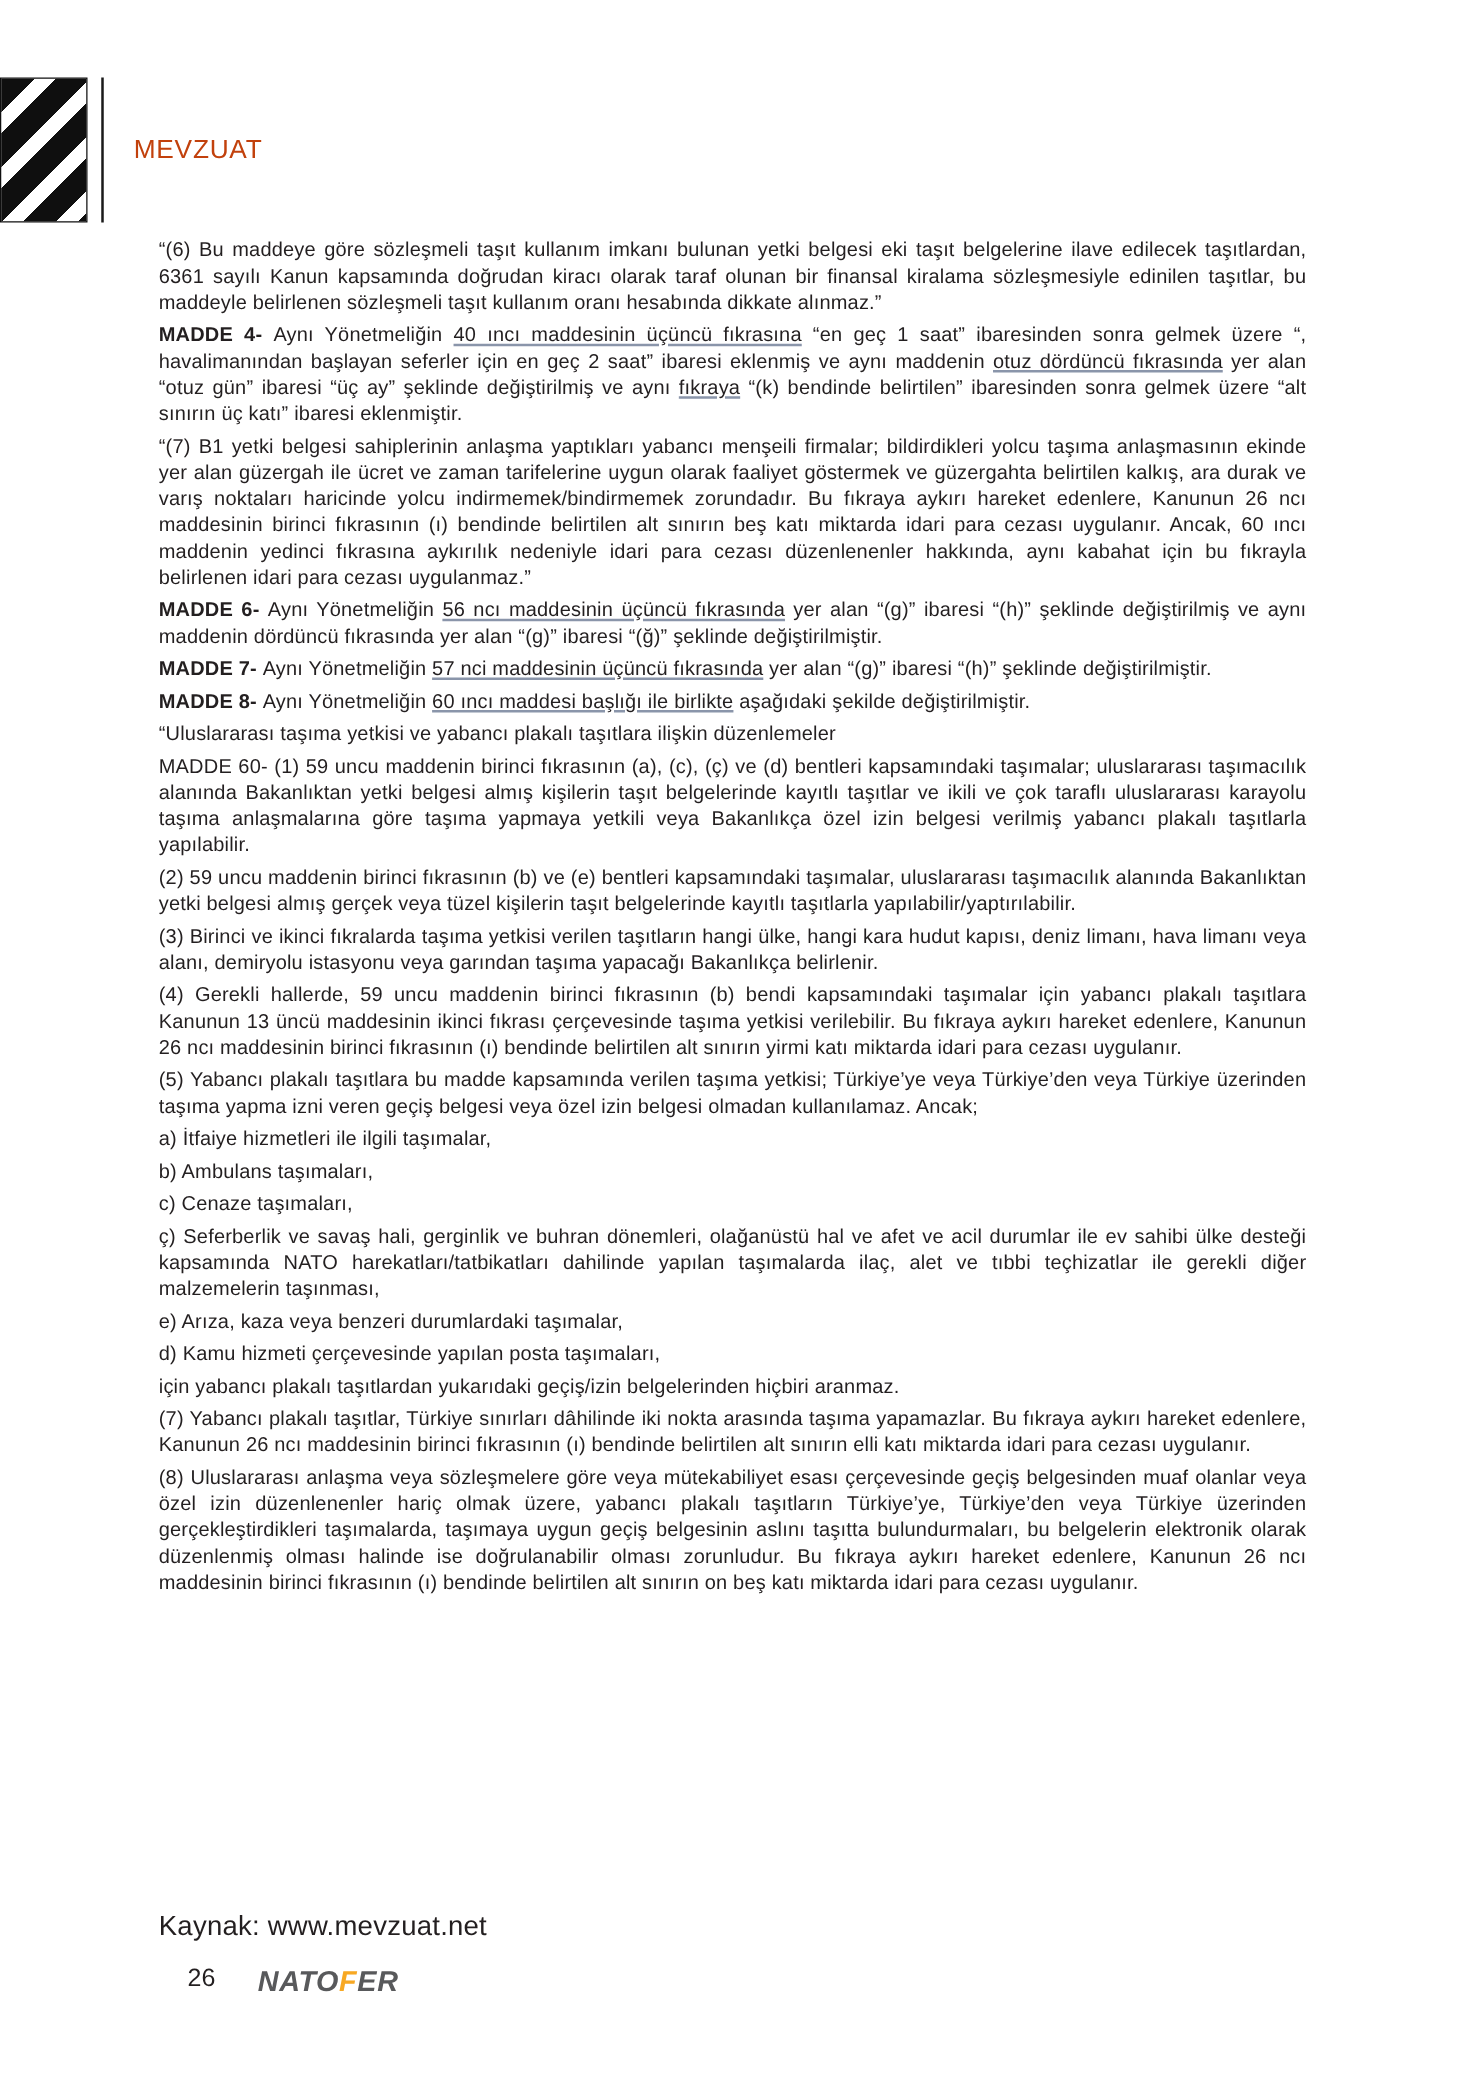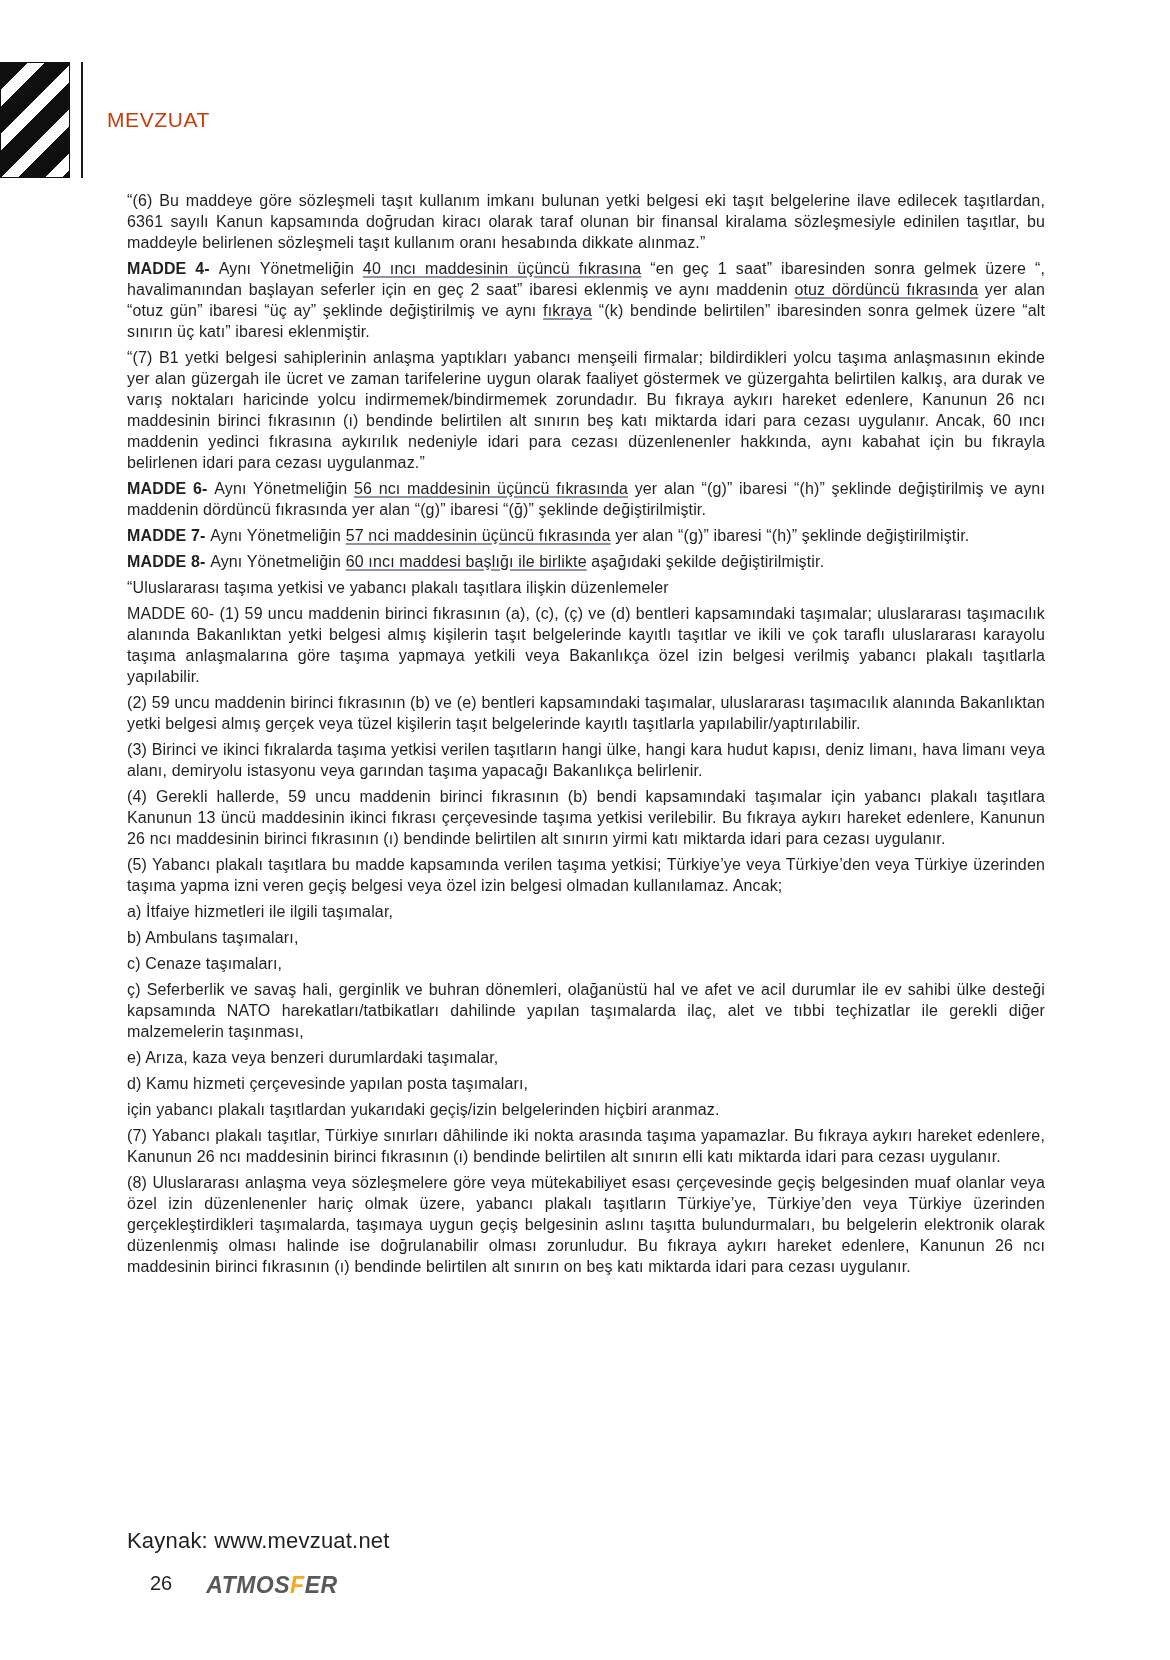--- a/index.html
+++ b/index.html
@@ -106,14 +106,14 @@
     <p class="para"><span>d) Kamu hizmeti çerçevesinde yapılan posta taşımaları,</span></p>
     <p class="para"><span>için yabancı plakalı taşıtlardan yukarıdaki geçiş/izin belgelerinden hiçbiri aranmaz.</span></p>
     <p class="para"><span>(7) Yabancı plakalı taşıtlar, Türkiye sınırları dâhilinde iki nokta arasında taşıma yapamazlar. Bu fıkraya aykırı hareket edenlere, Kanunun 26 ncı maddesinin birinci fıkrasının (ı) bendinde belirtilen alt sınırın elli katı miktarda idari para cezası uygulanır.</span></p>
     <p class="para"><span>(8) Uluslararası anlaşma veya sözleşmelere göre veya mütekabiliyet esası çerçevesinde geçiş belgesinden muaf olanlar veya özel izin düzenlenenler hariç olmak üzere, yabancı plakalı taşıtların Türkiye’ye, Türkiye’den veya Türkiye üzerinden gerçekleştirdikleri taşımalarda, taşımaya uygun geçiş belgesinin aslını taşıtta bulundurmaları, bu belgelerin elektronik olarak düzenlenmiş olması halinde ise doğrulanabilir olması zorunludur. Bu fıkraya aykırı hareket edenlere, Kanunun 26 ncı maddesinin birinci fıkrasının (ı) bendinde belirtilen alt sınırın on beş katı miktarda idari para cezası uygulanır.</span></p>
   </div>
 
 <div class="source-line">Kaynak: www.mevzuat.net</div>
 
 <div class="footer">
   <span class="page-num">26</span>
-  <span class="brand"><span>ATMOS</span><span class="accent">F</span><span>ER</span></span>
+  <span class="brand"><span>NATO</span><span class="accent">F</span><span>ER</span></span>
 </div>
 
 </body></html>

